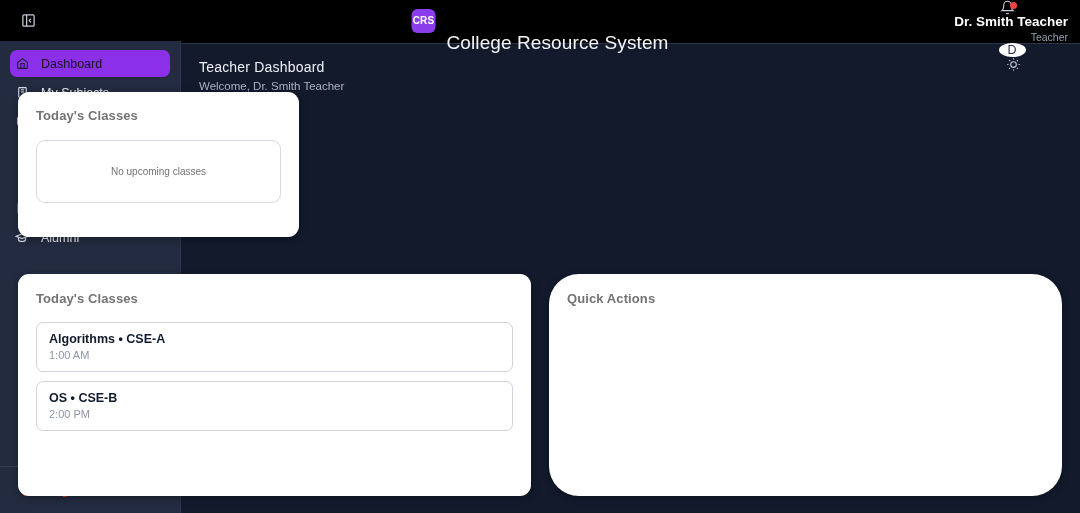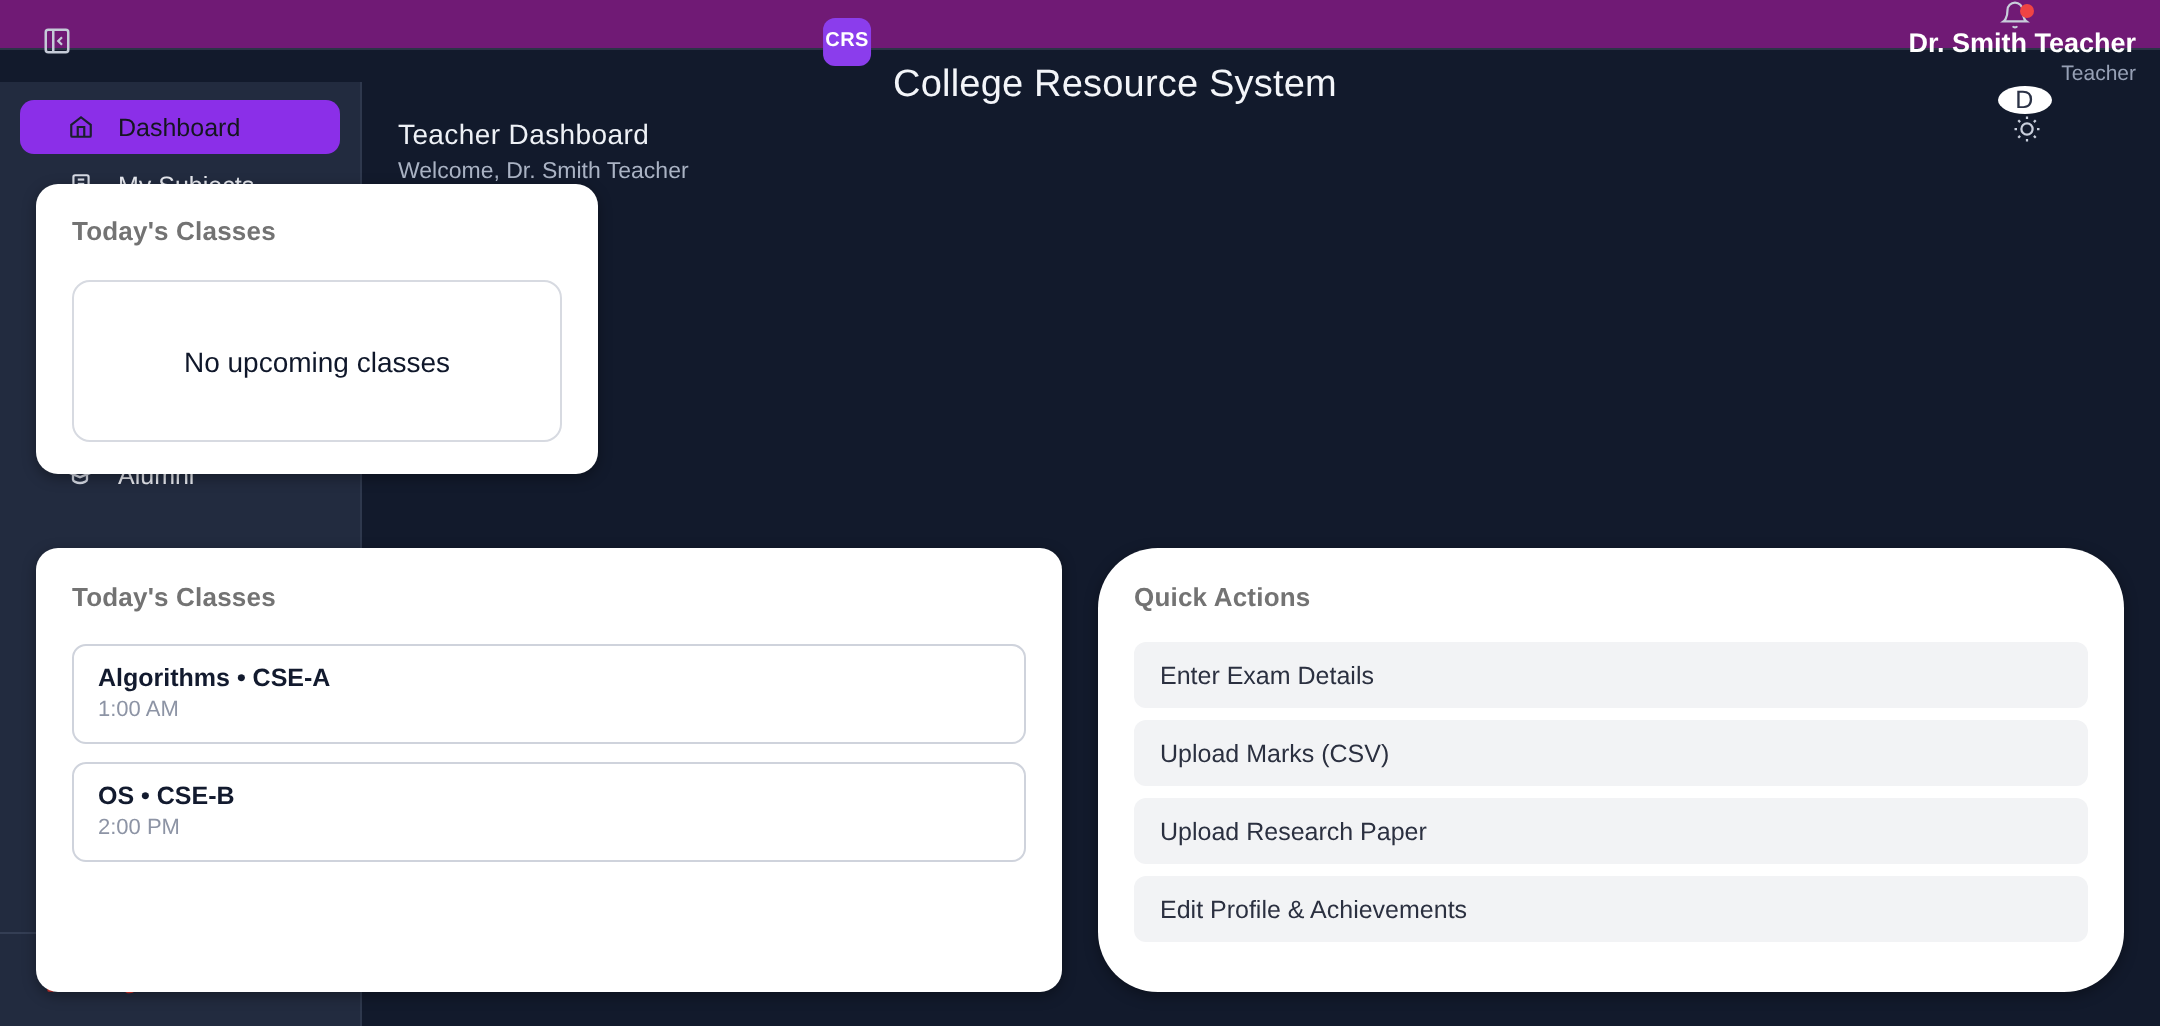--- a/index.html
+++ b/index.html
@@ -6,22 +6,22 @@
   html, body {
     width: 1080px; height: 513px;
     background: #121a2c;
     font-family: "Liberation Sans", sans-serif;
     overflow: hidden;
   }
 
   
   .topbar {
     position: absolute; left: 0; top: 0;
-    width: 1080px; height: 25px;
-    background: #701a75;
+    width: 1080px; height: 44px;
+    background: #000000;
     border-bottom: 1px solid #2c3burst;
     border-bottom: 1px solid #2b3447;
     display: flex; align-items: center;
   }
   .panel-toggle {
     position: absolute; left: 20px; top: 12px;
     width: 17px; height: 17px;
     display: flex; align-items: center; justify-content: center;
     cursor: pointer;
   }
@@ -69,21 +69,21 @@
   .sidebar {
     position: absolute; left: 0; top: 41px;
     width: 181px; height: 472px;
     background: #222b3f;
     border-right: 1px solid #2e384d;
     display: flex; flex-direction: column;
   }
   .nav { padding: 9px 10px 0 10px; flex: 1; }
   .nav-item {
     display: flex; align-items: center; gap: 12px;
-    height: 27px; padding: 0 23px;
+    height: 27px; padding: 0 5px;
     border-radius: 7px;
     color: #e8eaf0; font-size: 12.5px;
     margin-bottom: 2px;
     cursor: pointer;
   }
   .nav-item + .nav-item { margin-top: 2px; }
   .nav-item.active { background: #8b2fe8; color: #14161f; font-weight: 500; }
   .nav-icon { width: 14px; height: 14px; flex: 0 0 14px; display:flex; align-items:center; justify-content:center; }
   .nav-label { white-space: nowrap; }
 
@@ -113,25 +113,25 @@
   }
 
   
   .card-top {
     position: absolute; left: 18px; top: 92px;
     width: 281px; height: 145px;
     padding: 16px 18px;
   }
   .empty-box {
     margin-top: 17px;
-    height: 81px;
+    height: 63px;
     border: 1px solid #d7dae1;
     border-radius: 9px;
     display: flex; align-items: center; justify-content: center;
-    color: #0f172a; font-size: 14px;
+    color: #737373; font-size: 10px;
   }
 
   
   .row { position: absolute; left: 18px; top: 274px; right: 18px; display: flex; gap: 18px; }
   .card-classes { flex: 1 1 0; padding: 17px 18px; height: 222px; }
   .card-actions { flex: 1 1 0; padding: 17px 18px; height: 222px; border-radius: 30px; }
 
   .class-list { margin-top: 16px; display: flex; flex-direction: column; gap: 9px; }
   .class-item {
     border: 1px solid #cfd3dc; border-radius: 7px;
@@ -305,21 +305,15 @@
       <div class="class-item">
         <div class="class-name">OS • CSE-B</div>
         <div class="class-time">2:00 PM</div>
       </div>
 
     </div>
   </div>
 
   <div class="card card-actions">
     <div class="card-title">Quick Actions</div>
-    <div class="action-list">
-      <div class="action-item">Enter Exam Details</div>
-      <div class="action-item">Upload Marks (CSV)</div>
-      <div class="action-item">Upload Research Paper</div>
-      <div class="action-item">Edit Profile &amp; Achievements</div>
-    </div>
   </div>
 
 </div>
 
 </body></html>

